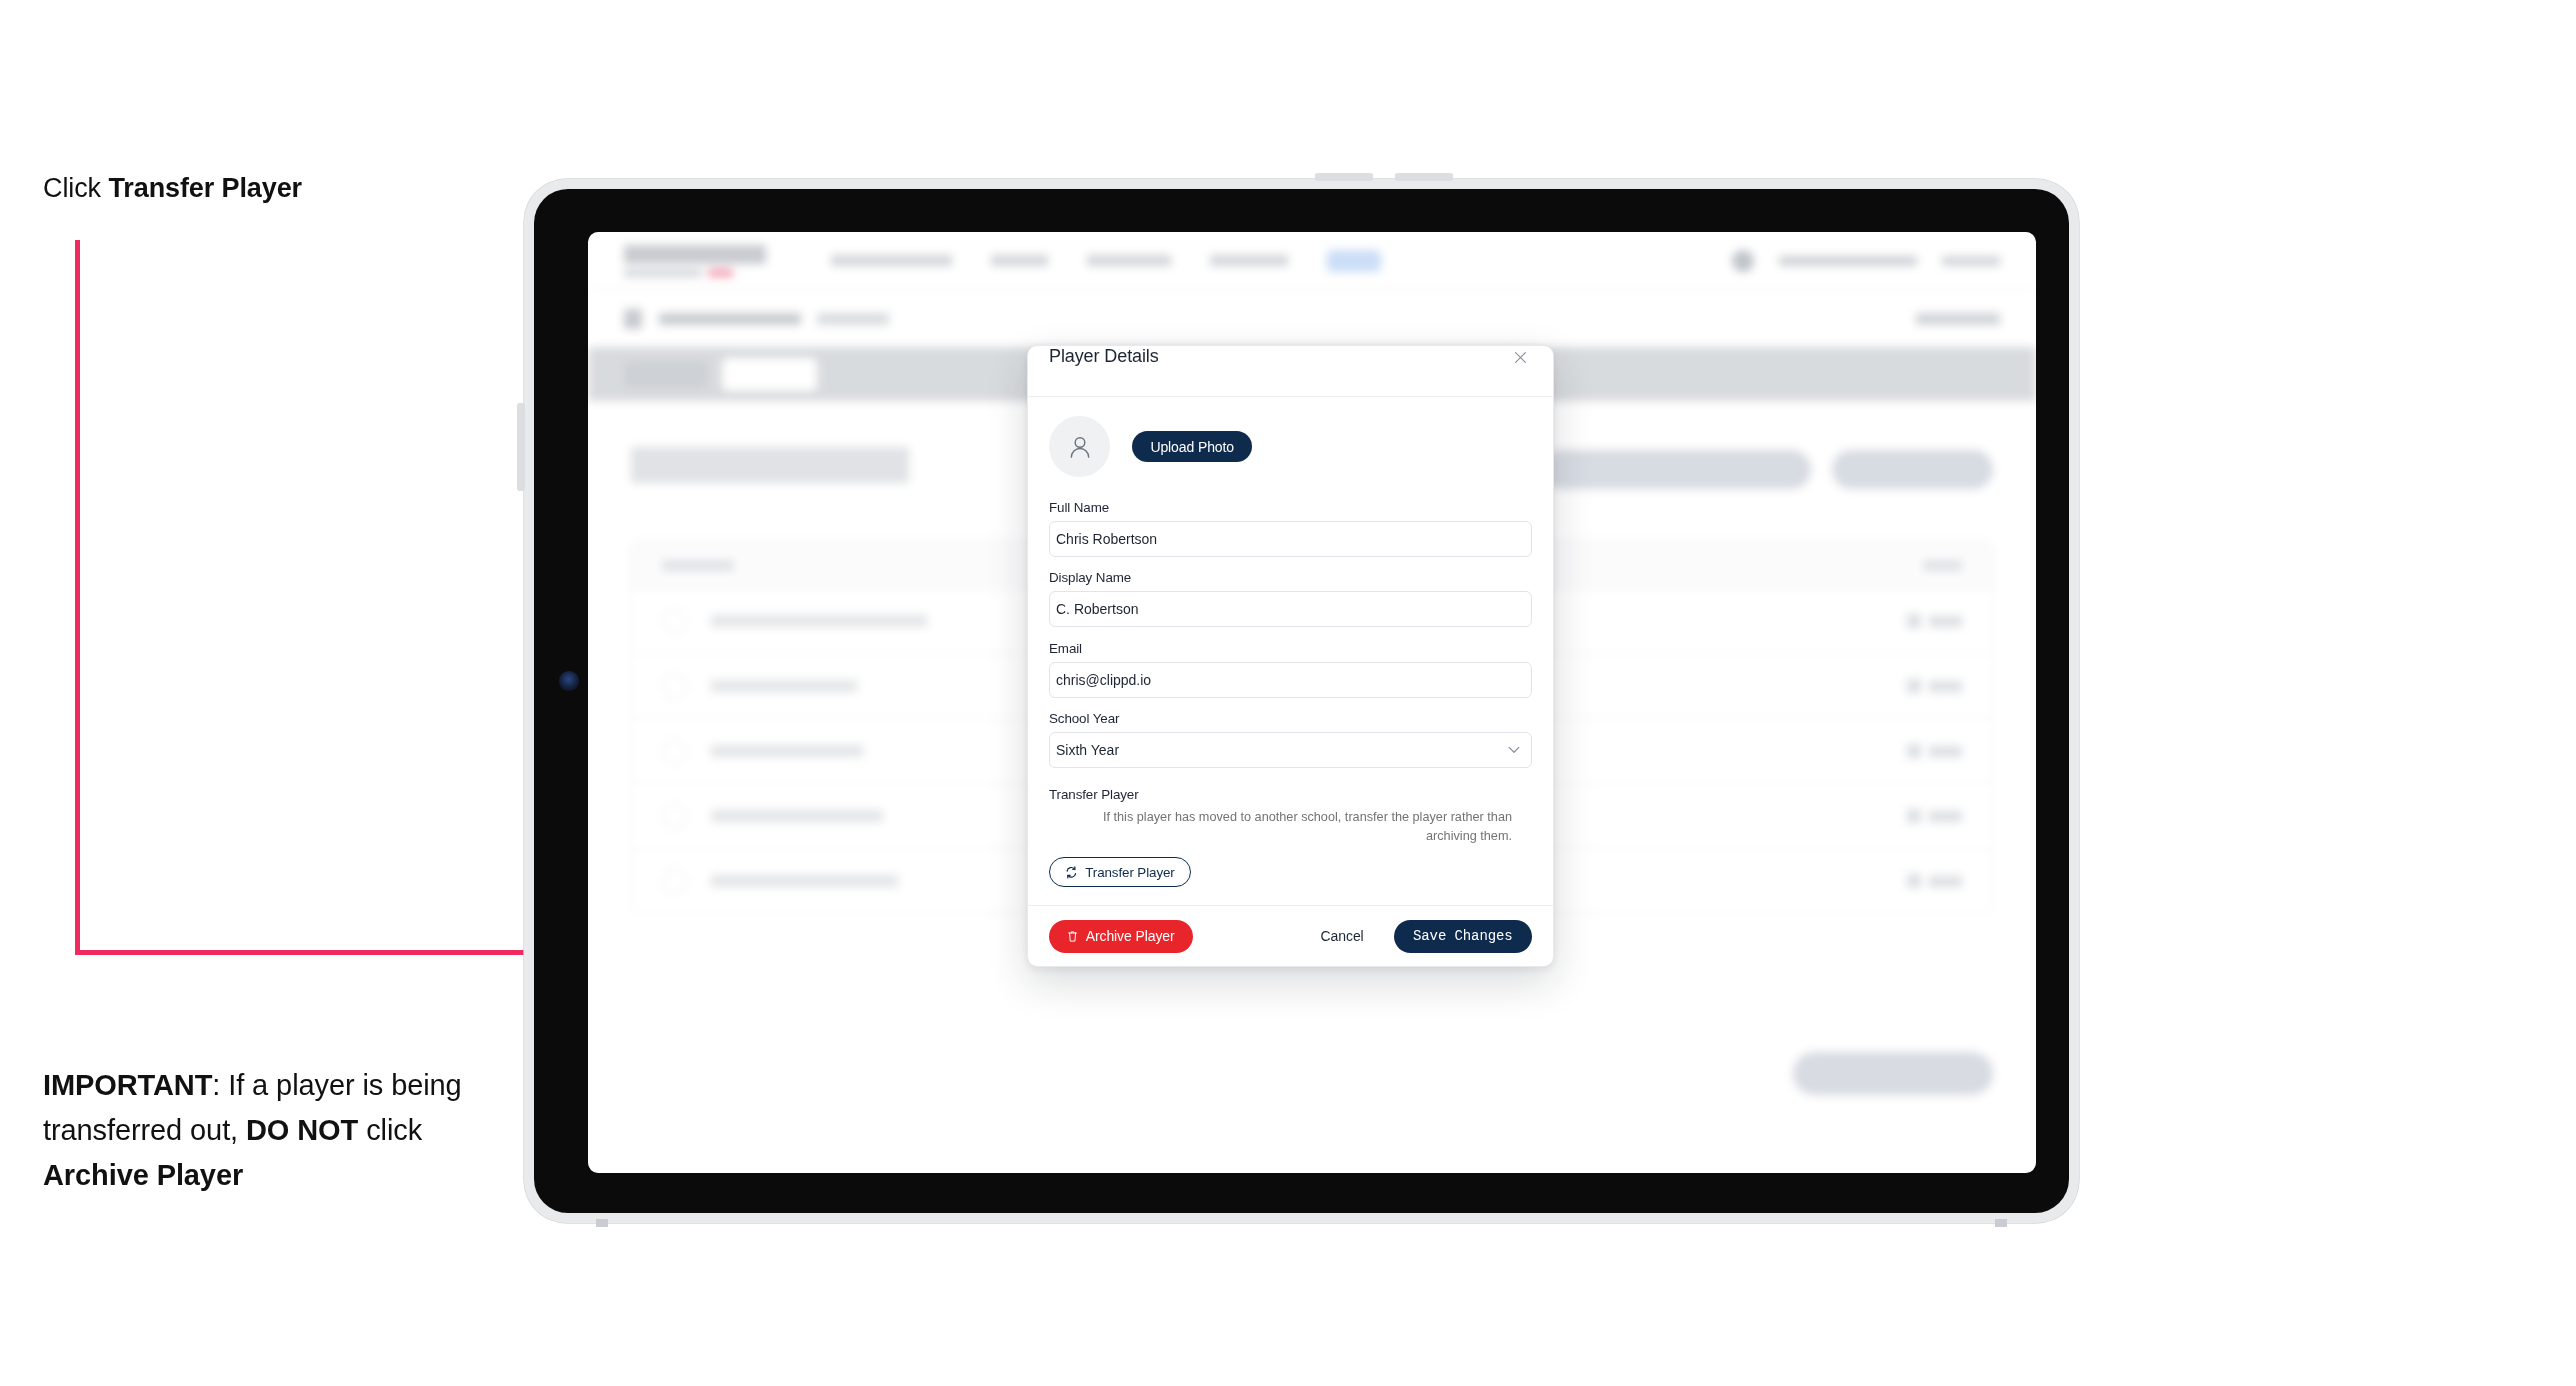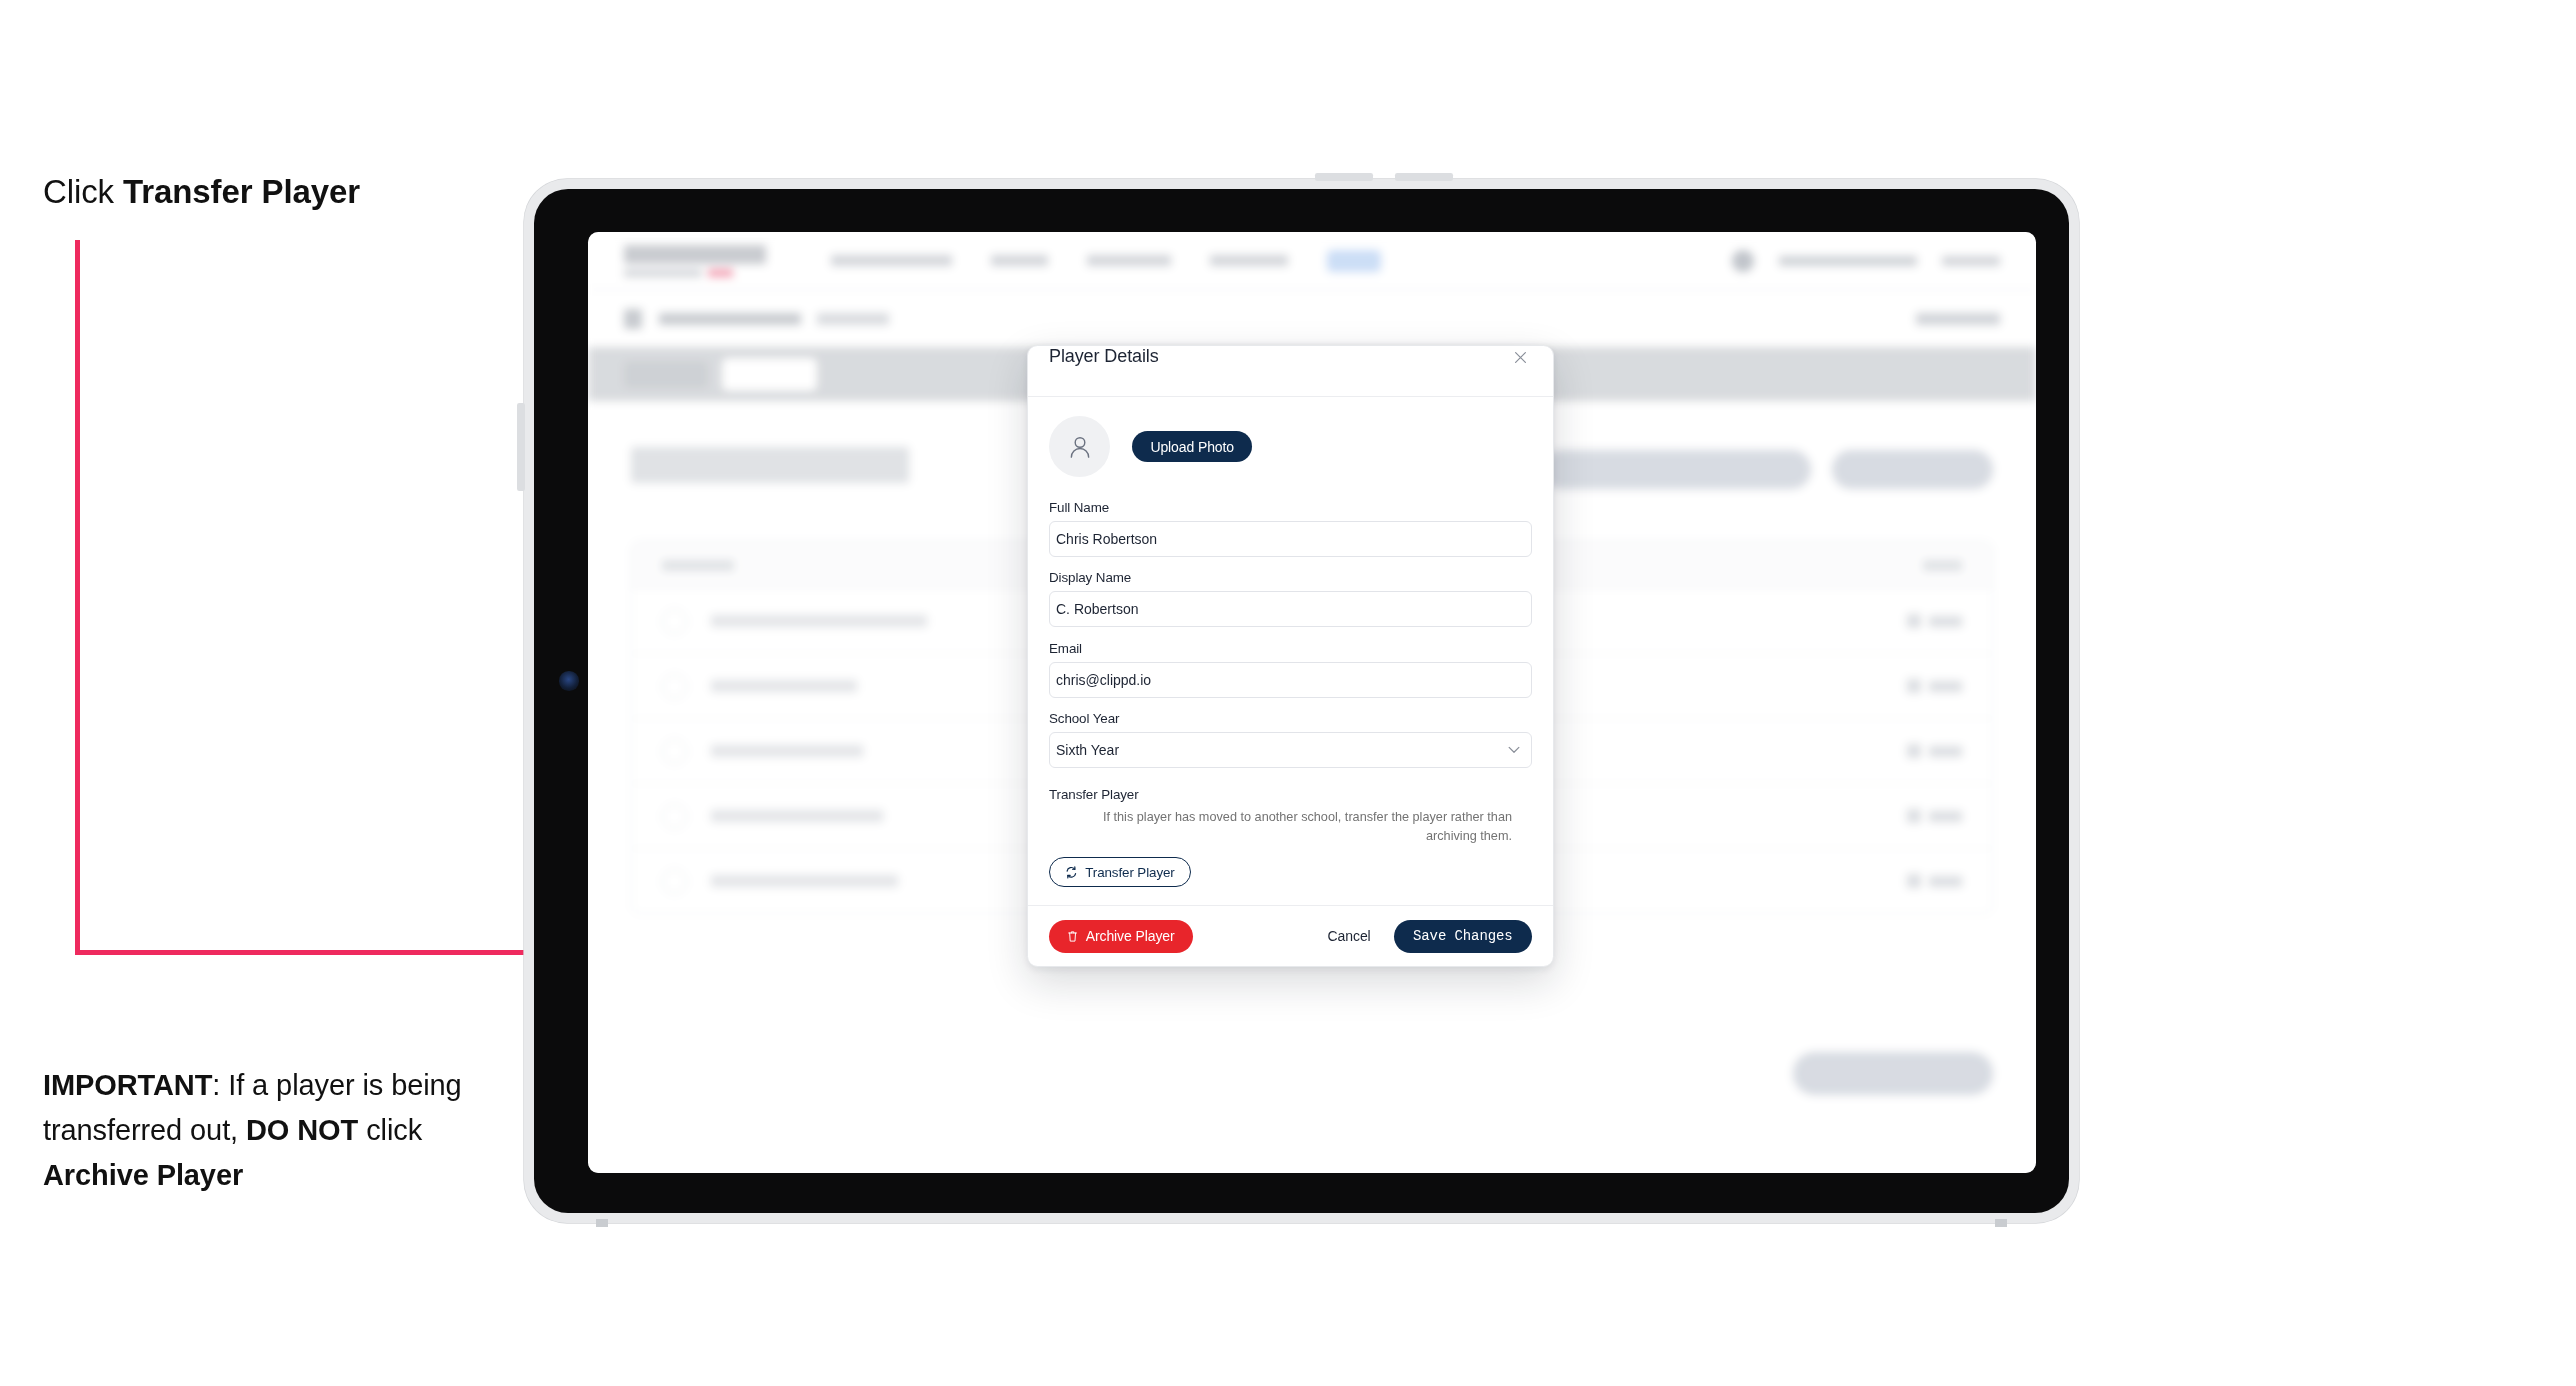--- a/index.html
+++ b/index.html
@@ -11,21 +11,21 @@
     font-family: "Liberation Sans", sans-serif;
     overflow: hidden;
   }
 
   .page { position: relative; width: 2576px; height: 1386px; background:#fff; }
 
   
   .annotation-top {
     position: absolute;
     left: 43px; top: 173px;
-    font-size: 33px;
+    font-size: 27px;
     color: #111111;
     letter-spacing: -0.1px;
     white-space: nowrap;
   }
   .annotation-top b { font-weight: 700; }
 
   .annotation-bottom {
     position: absolute;
     left: 43px; top: 1063px;
     width: 463px;
@@ -242,21 +242,21 @@
     display: flex; align-items: center;
   }
   .archive-btn {
     display:inline-flex; align-items:center; gap:7.5px;
     height: 33px; padding: 0 18px;
     background: #E8252B; color:#fff;
     border:none; border-radius: 745px;
     font-size: 14px; font-family:"Liberation Sans", sans-serif; cursor:pointer;
     letter-spacing:-0.1px;
   }
-  .footer-right { margin-left:auto; display:flex; align-items:center; gap:23px;justify-content:space-between; }
+  .footer-right { margin-left:auto; display:flex; align-items:center; gap:30px;justify-content:space-between; }
   .cancel-btn {
     background:none; border:none; color:#1d2433; font-size:14px;
     font-family:"Liberation Sans", sans-serif; cursor:pointer; letter-spacing:-0.1px;
   }
   .save-btn {
     height: 33px; padding: 0 19.4px;
     background:#0E2B4D; color:#fff; border:none; border-radius:745px;
     font-size:14px; font-family:Liberation Mono, monospace; cursor:pointer;
     letter-spacing:-0.1px;
   }

